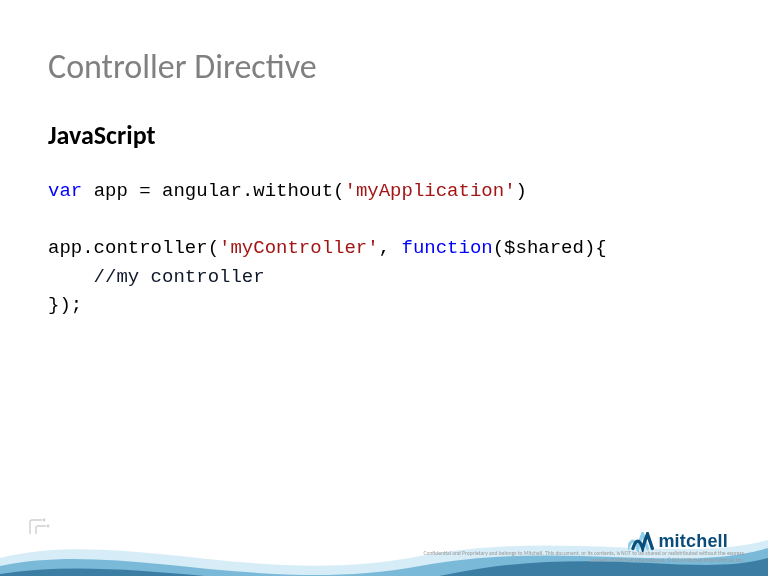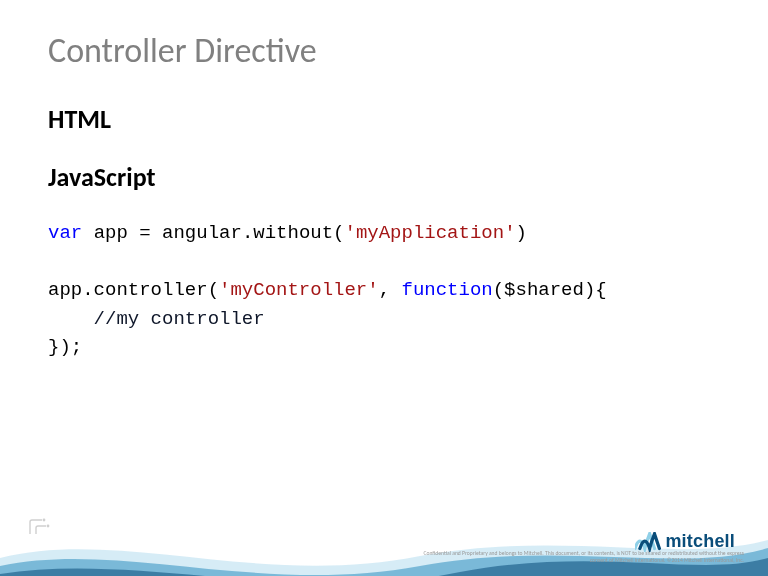--- a/index.html
+++ b/index.html
@@ -7,21 +7,21 @@
     width: 768px;
     height: 576px;
     background: #ffffff;
     font-family: Calibri, "Segoe UI", Arial, sans-serif;
     position: relative;
     overflow: hidden;
   }
   .slide {
     width: 100%;
     height: 100%;
-    padding: 30px 48px 0 48px;
+    padding: 46px 48px 0 48px;
     position: relative;
   }
   .title {
     font-size: 34px;
     font-weight: 400;
     color: #808080;
     margin-bottom: 32px;
   }
   .section-heading {
     font-size: 26px;
@@ -64,21 +64,21 @@
   .chip {
     position: absolute;
     left: 28px;
     bottom: 36px;
     width: 36px;
     height: 30px;
   }
   .chip svg { width: 100%; height: 100%; }
   .logo {
     position: absolute;
-    right: 33px;
+    right: 40px;
     bottom: 24px;
     display: flex;
     align-items: center;
     gap: 4px;
   }
   .logo-mark {
     width: 26px;
     height: 20px;
   }
   .logo-text {
@@ -100,21 +100,20 @@
     font-family: Calibri, Arial, sans-serif;
   }
 </style>
 </head>
 <body>
 
 <div class="slide">
 
   <h1 class="title">Controller Directive</h1>
 
-  <h2 class="section-heading">HTML</h2>
 
 
   <h2 class="section-heading js">JavaScript</h2>
 
   <div class="code js-block"><span class="tok-blue">var</span><span> </span><span class="tok-blk">app</span><span> </span><span class="tok-blk">=</span><span> </span><span class="tok-blk">angular.without(</span><span class="tok-red">'myApplication'</span><span class="tok-blk">)</span>
 
 <span class="tok-blk">app.controller(</span><span class="tok-red">'myController'</span><span class="tok-blk">, </span><span class="tok-blue">function</span><span class="tok-blk">($shared){</span>
 <span class="tok-blk">    </span><span class="tok-green">//my controller</span>
 <span class="tok-blk">});</span></div>
 

